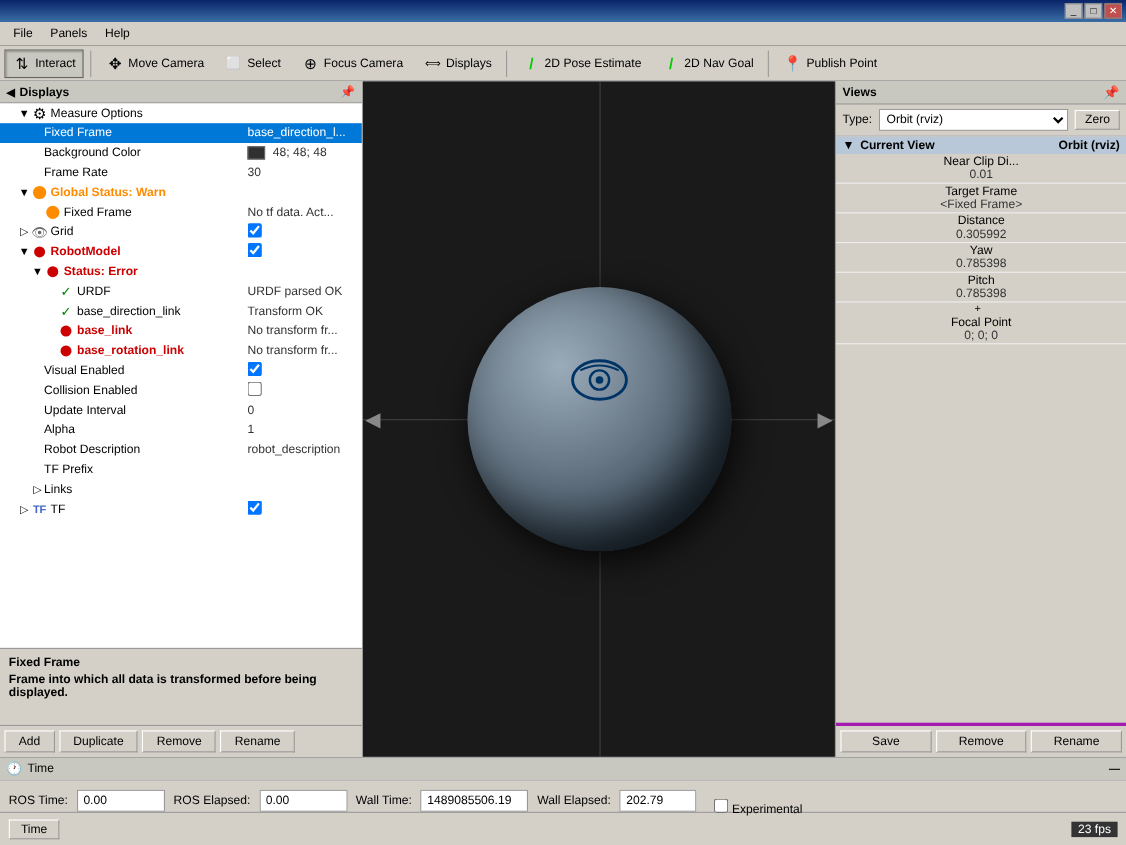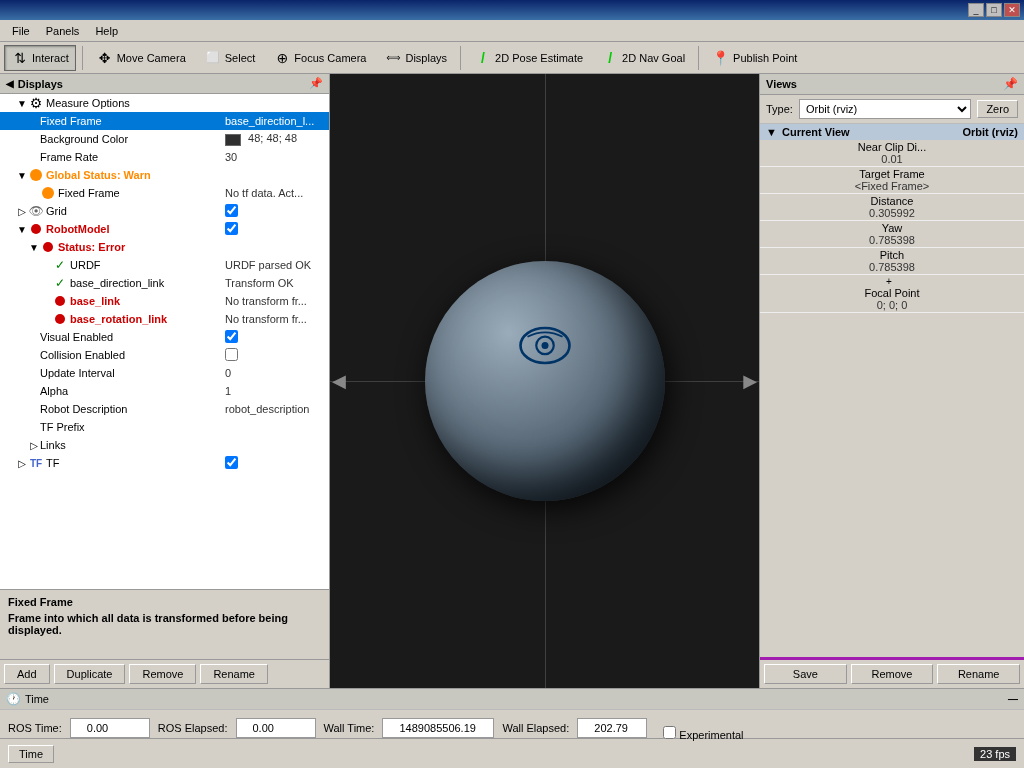--- a/index.html
+++ b/index.html
@@ -285,21 +285,21 @@
       display: flex;
       align-items: center;
       padding: 4px 8px;
       gap: 8px;
     }
     .time-field-label { font-size: 11px; }
     .time-field-input {
       border: 1px solid #999;
       background: white;
       font-size: 11px;
-      padding: 1px 16px;
+      padding: 1px 5px;
       height: 20px;
     }
     
     
     .status-bar {
       background: #d4d0c8;
       border-top: 1px solid #999;
       display: flex;
       align-items: center;
       padding: 2px 8px;
@@ -729,21 +729,21 @@
     <span style="margin-left:auto;font-size:14px;cursor:pointer;">─</span>
   </div>
   <div class="time-fields">
     <span class="time-field-label">ROS Time:</span>
     <input class="time-field-input" style="width: 80px;" value="0.00">
 
     <span class="time-field-label">ROS Elapsed:</span>
     <input class="time-field-input" style="width: 80px;" value="0.00">
 
     <span class="time-field-label">Wall Time:</span>
-    <input class="time-field-input" style="width: 112px;" value="1489085506.19">
+    <input class="time-field-input" style="width: 98px;" value="1489085506.19">
 
     <span class="time-field-label">Wall Elapsed:</span>
     <input class="time-field-input" style="width: 70px;" value="202.79">
 
     <span style="margin-left:8px;margin-top:12px;">
       <input type="checkbox" style="">
       <span class="time-field-label">Experimental</span>
     </span>
   </div>
 </div>

